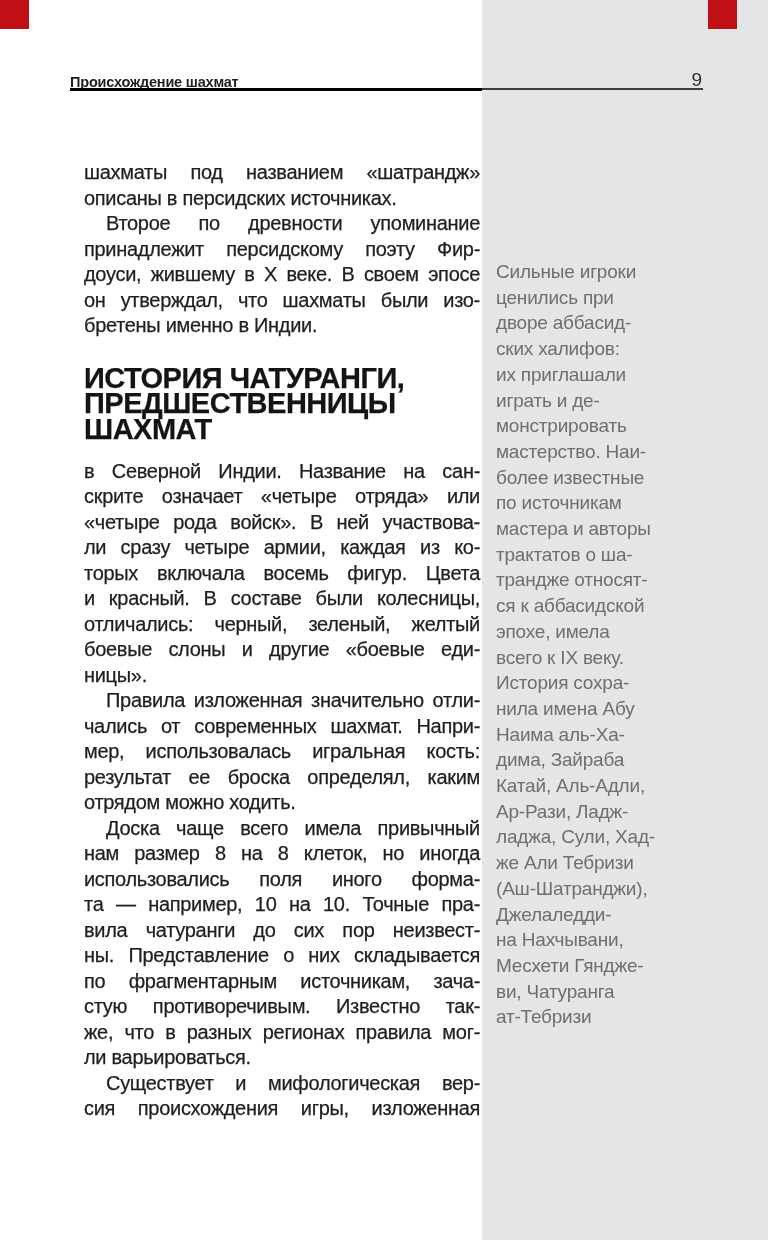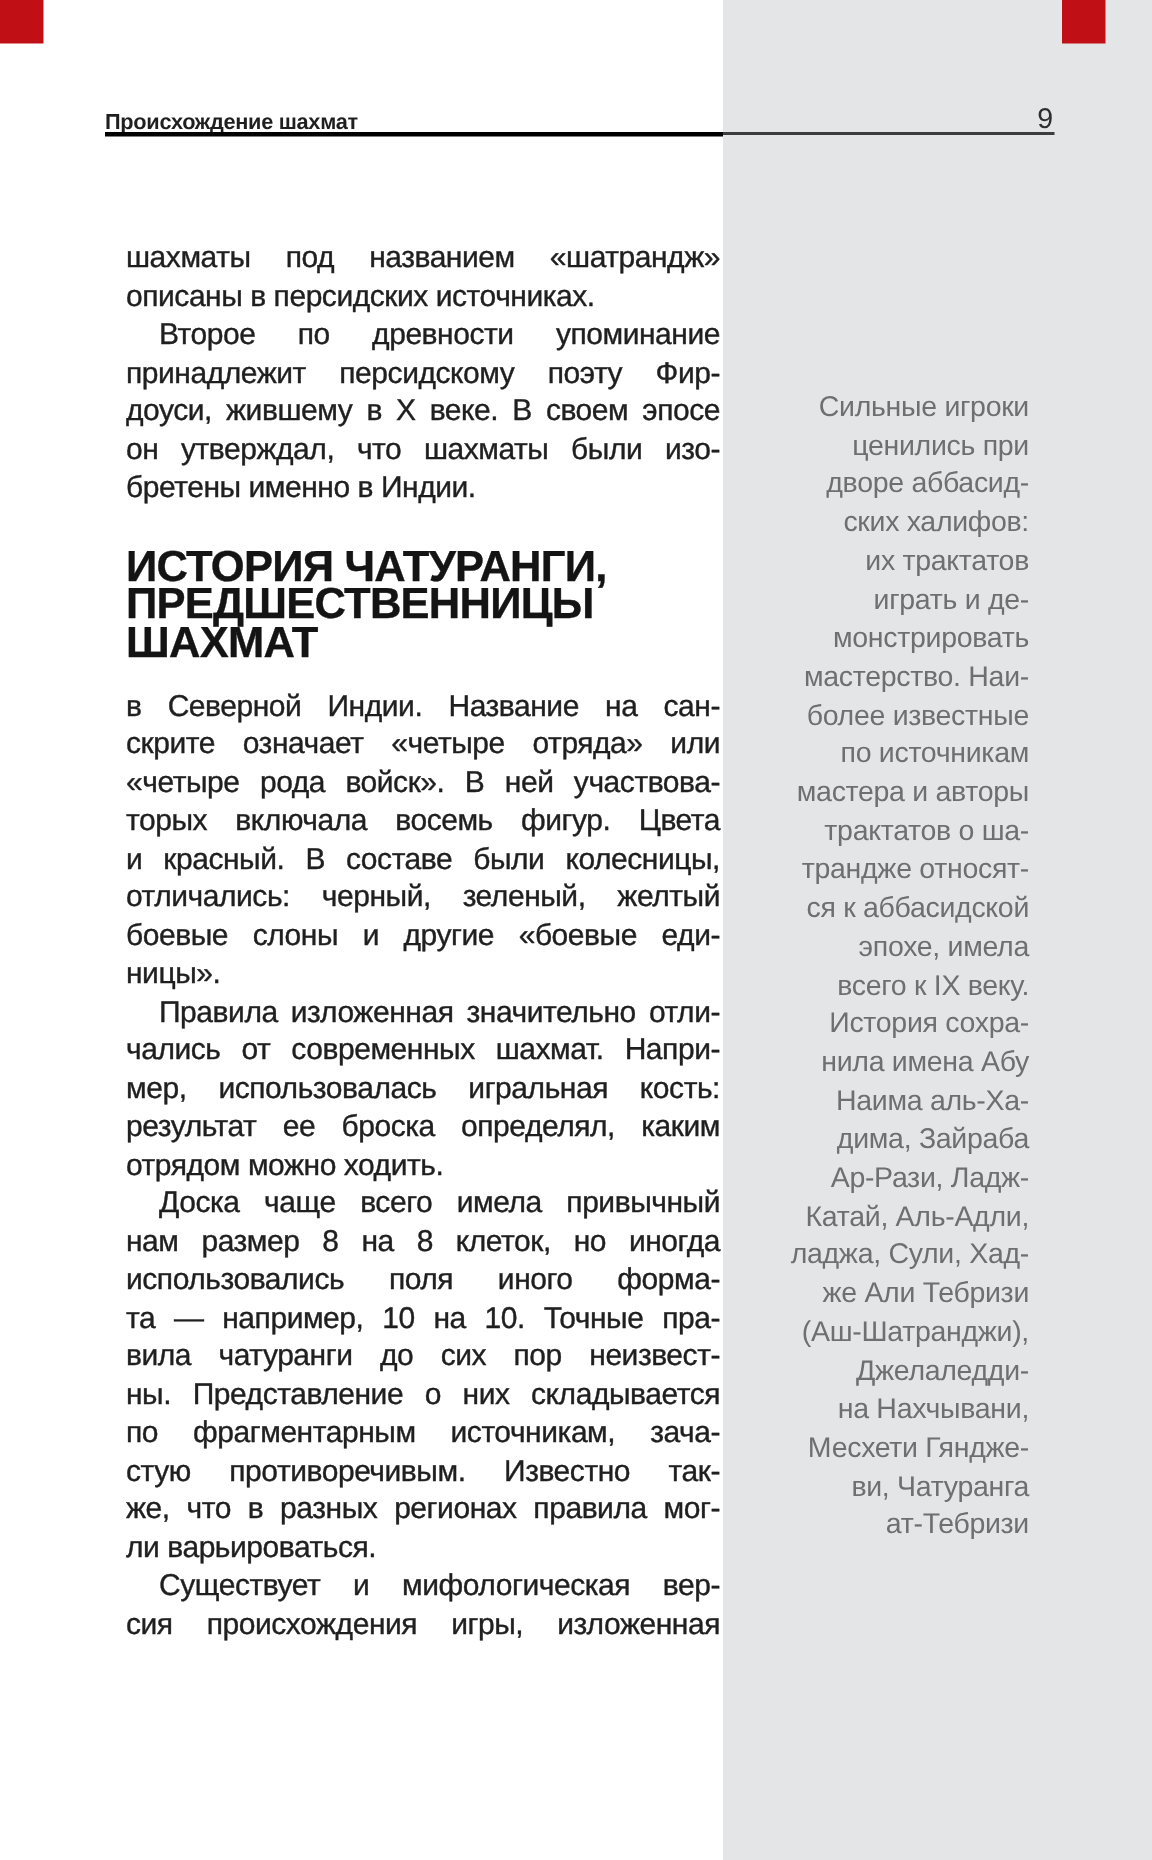--- a/index.html
+++ b/index.html
@@ -84,21 +84,21 @@
   .main .heading .ln { line-height: 25.7px; }
   
   .side {
     position: absolute;
     left: 496px; top: 259px;
     width: 190px;
     color: var(--sidebar-text, #6f6f6f);
     font-size: 19px;
     letter-spacing: -0.2px;
   }
-  .side .sln { line-height: 25.7px; text-align: right; }
+  .side .sln { line-height: 25.7px; }
 </style>
 </head>
 <body>
 
 <div class="page">
   <div class="panel"></div>
   <div class="corner left"></div>
   <div class="corner right"></div>
 
   <div class="header">
@@ -121,20 +121,21 @@
         <div class="ln">бретены именно в Индии.</div>
       </div>
       <div class="heading">
         <div class="ln">ИСТОРИЯ ЧАТУРАНГИ,</div>
         <div class="ln">ПРЕДШЕСТВЕННИЦЫ ШАХМАТ</div>
       </div>
       <div class="paragraph">
         <div class="ln just">в Северной Индии. Название на сан-</div>
         <div class="ln just">скрите означает «четыре отряда» или</div>
         <div class="ln just">«четыре рода войск». В ней участвова-</div>
+        <div class="ln just">ли сразу четыре армии, каждая из ко-</div>
         <div class="ln just">торых включала восемь фигур. Цвета</div>
         <div class="ln just">и красный. В составе были колесницы,</div>
         <div class="ln just">отличались: черный, зеленый, желтый</div>
         <div class="ln just">боевые слоны и другие «боевые еди-</div>
         <div class="ln">ницы».</div>
       </div>
       <div class="paragraph">
         <div class="ln just ind">Правила изложенная значительно отли-</div>
         <div class="ln just">чались от современных шахмат. Напри-</div>
         <div class="ln just">мер, использовалась игральная кость:</div>
@@ -157,38 +158,38 @@
         <div class="ln just ind">Существует и мифологическая вер-</div>
         <div class="ln just">сия происхождения игры, изложенная</div>
       </div>
     </div>
 
   <div class="side" id="sidebar-lines">
       <div class="sln">Сильные игроки</div>
       <div class="sln">ценились при</div>
       <div class="sln">дворе аббасид-</div>
       <div class="sln">ских халифов:</div>
-      <div class="sln">их трактатов</div>
+      <div class="sln">их приглашали</div>
       <div class="sln">играть и де-</div>
       <div class="sln">монстрировать</div>
       <div class="sln">мастерство. Наи-</div>
       <div class="sln">более известные</div>
       <div class="sln">по источникам</div>
       <div class="sln">мастера и авторы</div>
       <div class="sln">трактатов о ша-</div>
       <div class="sln">трандже относят-</div>
       <div class="sln">ся к аббасидской</div>
       <div class="sln">эпохе, имела</div>
       <div class="sln">всего к IX веку.</div>
       <div class="sln">История сохра-</div>
       <div class="sln">нила имена Абу</div>
       <div class="sln">Наима аль-Ха-</div>
       <div class="sln">дима, Зайраба</div>
+      <div class="sln">Катай, Аль-Адли,</div>
       <div class="sln">Ар-Рази, Ладж-</div>
-      <div class="sln">Катай, Аль-Адли,</div>
       <div class="sln">ладжа, Сули, Хад-</div>
       <div class="sln">же Али Тебризи</div>
       <div class="sln">(Аш-Шатранджи),</div>
       <div class="sln">Джелаледди-</div>
       <div class="sln">на Нахчывани,</div>
       <div class="sln">Месхети Гяндже-</div>
       <div class="sln">ви, Чатуранга</div>
       <div class="sln">ат-Тебризи</div>
     </div>
 </div>

